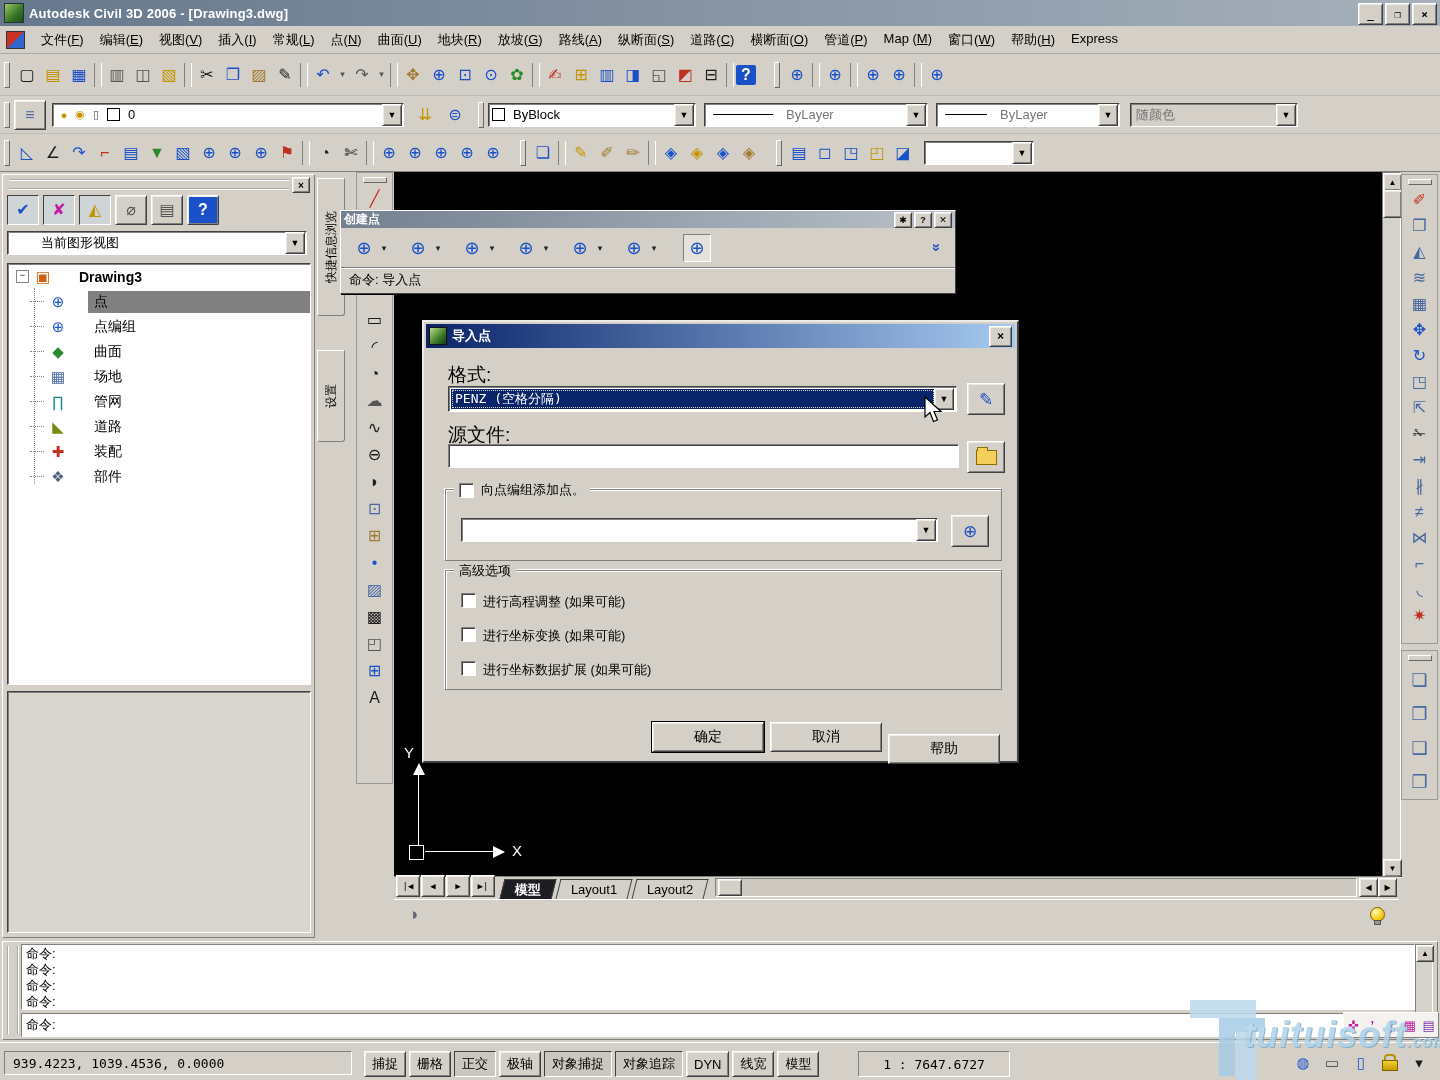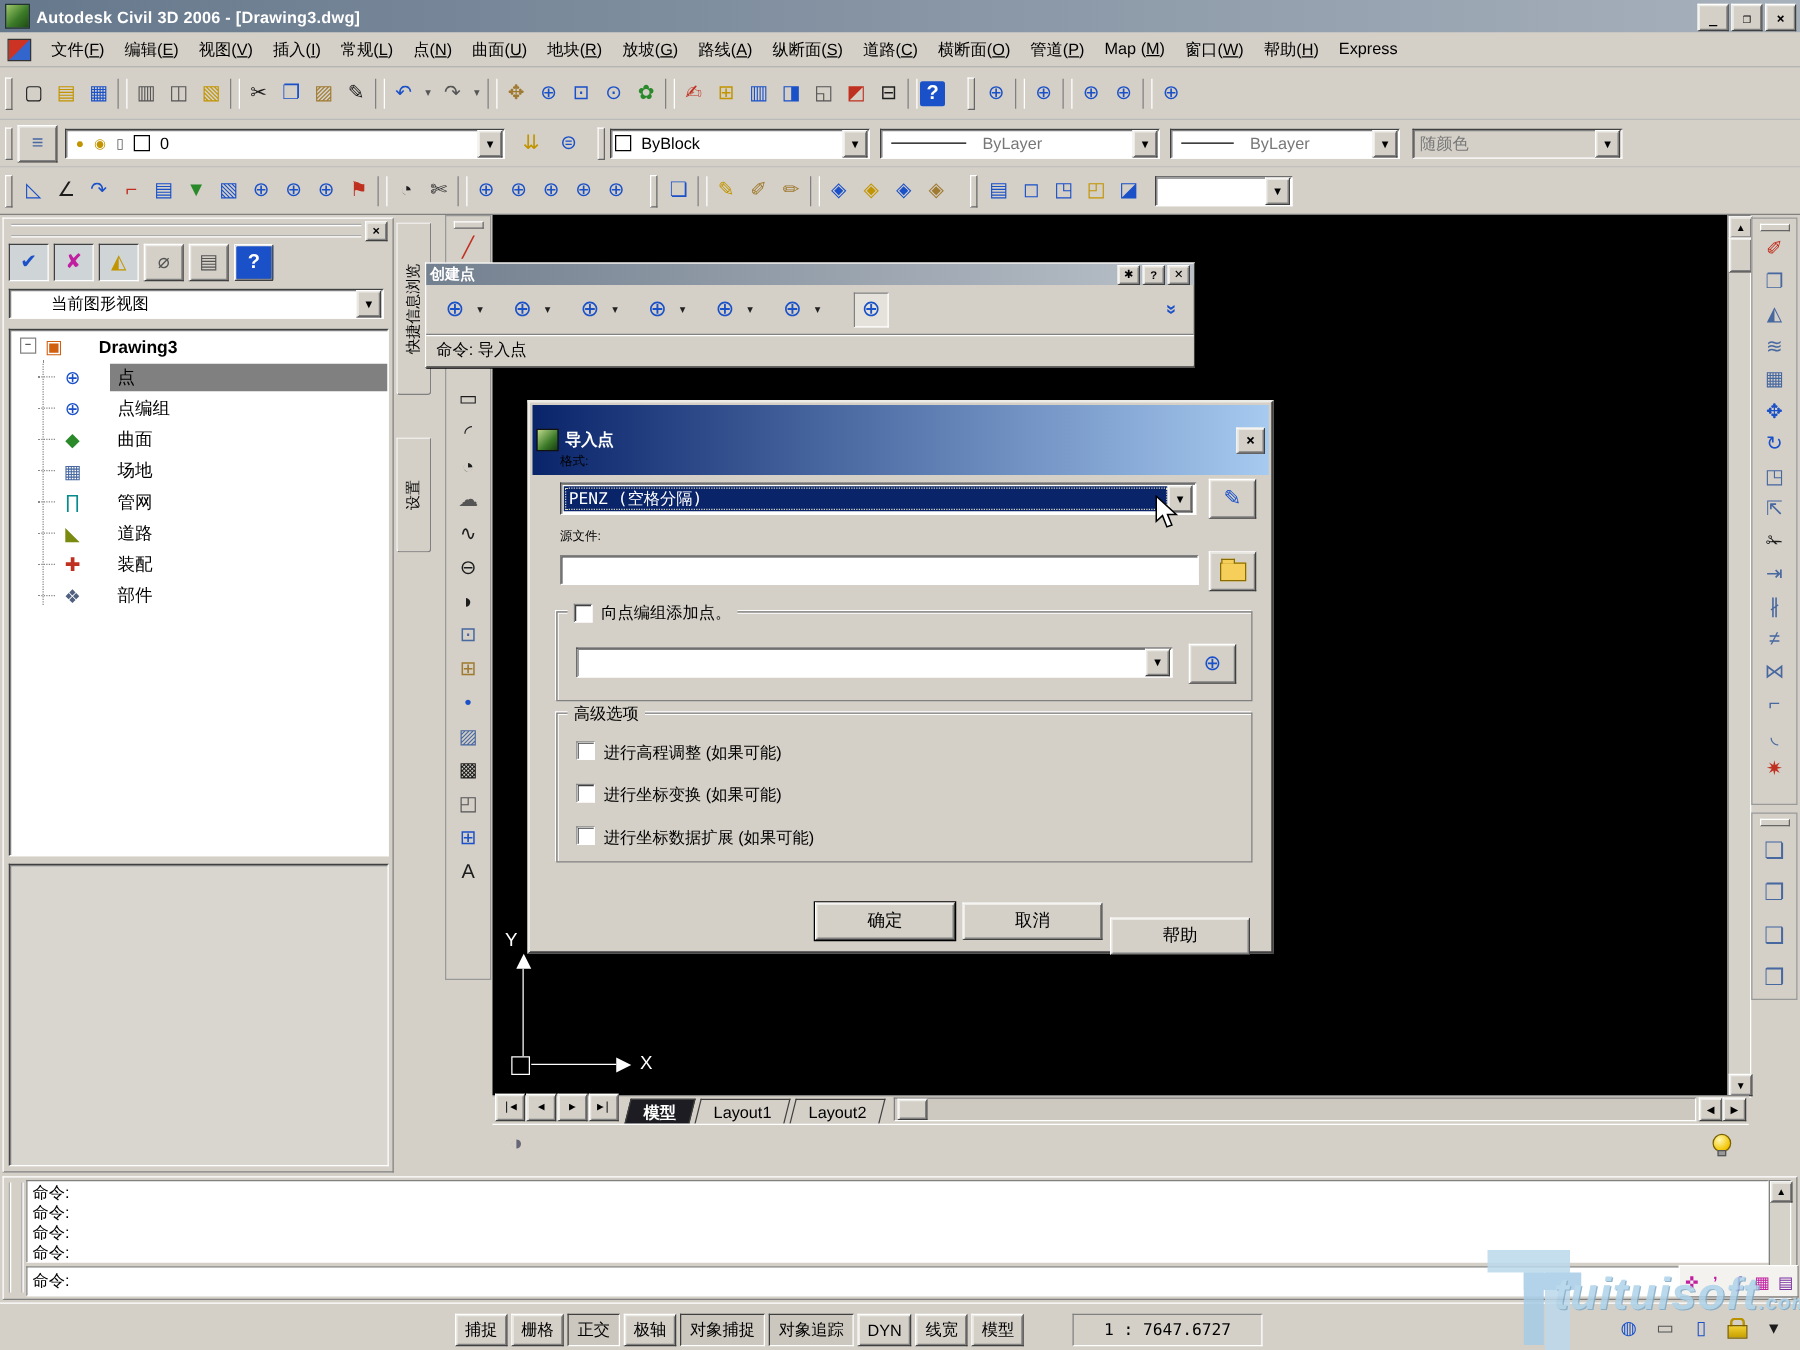--- a/index.html
+++ b/index.html
@@ -96,25 +96,25 @@
   .cptools{height:39px;display:flex;align-items:center;padding-left:10px;}
   .cp-group{display:inline-flex;align-items:center;margin-right:14px;}
   .cp-icon{width:26px;height:26px;display:inline-flex;align-items:center;justify-content:center;color:#1a50c8;font-size:18px;}
   .cp-arr{font-size:9px;color:#222;width:14px;text-align:center;}
   .cp-arr:empty{display:none;}
   .cp-group.boxed{border:1px solid;border-color:#808080 #fff #fff #808080;background:#e4e2da;margin-left:8px;}
   .cp-more{margin-left:auto;margin-right:14px;font-size:15px;color:#1a50c8;transform:rotate(90deg);font-weight:bold;}
   .cpprompt{height:24px;border-top:1px solid #808080;box-shadow:0 1px 0 #fff inset;display:flex;align-items:center;padding-left:8px;font-size:13px;background:#d4d0c8;}
   
   .dialog{left:422px;top:320px;width:597px;height:443px;background:#d4d0c8;border:2px solid;border-color:#ecebe5 #404040 #404040 #ecebe5;box-shadow:2px 2px 3px rgba(0,0,0,.6);box-sizing:border-box;z-index:10;}
-  .dtitle{margin:2px;height:24px;background:linear-gradient(90deg,#0a246a,#a6caf0);display:flex;align-items:center;padding:16px 3px;}
+  .dtitle{margin:2px;height:24px;background:linear-gradient(90deg,#0a246a,#a6caf0);display:flex;align-items:center;padding:0 3px;}
   .dtitle .dicon{width:16px;height:16px;background:linear-gradient(135deg,#bcd98a 0%,#3c7a28 60%,#173d10 100%);border:1px solid #111;margin-right:5px;}
   .dtitle .dtext{color:#fff;font-weight:bold;font-size:13px;flex:1;}
   .dclose{width:21px;height:19px;font-weight:bold;font-size:12px;font-family:"DejaVu Sans Mono",monospace;}
-  .dlabel{position:absolute;font-size:10px;}
+  .dlabel{position:absolute;font-size:19px;}
   .dcombo{position:absolute;left:24px;top:64px;width:507px;height:24px;background:#fff;}
   .dcombo .sel{position:absolute;left:2px;top:2px;right:21px;bottom:2px;background:#0a246a;color:#fff;font-size:13px;display:flex;align-items:center;padding-left:4px;outline:1px dotted #d8d8c0;outline-offset:-2px;font-family:"DejaVu Sans Mono",monospace;}
   .dcombo .carrow{position:absolute;right:1px;top:1px;}
   .iconbtn{position:absolute;width:36px;height:30px;}
   .folder{width:19px;height:13px;background:#f5cf5a;border:1px solid #8a6d00;position:relative;}
   .folder:before{content:"";position:absolute;left:0;top:-4px;width:9px;height:3px;background:#f5cf5a;border:1px solid #8a6d00;border-bottom:none;}
   .minipoint{color:#1a50c8;font-size:17px;}
   .dinput{position:absolute;left:24px;top:122px;width:501px;height:22px;background:#fff;border:1px solid;border-color:#808080 #fff #fff #808080;box-shadow:inset 1px 1px 0 #404040;font-size:13px;padding:0 4px;}
   .group{position:absolute;border:1px solid #808080;box-shadow:1px 1px 0 #fff inset, -1px -1px 0 #fff;}
   .glegend{position:absolute;top:-9px;left:8px;background:#d4d0c8;padding:0 5px;font-size:13px;display:flex;align-items:center;}
@@ -919,20 +919,21 @@
     <div class="cmdinput">
       <span>命令:</span>
     </div>
     <div class="cmdscroll sunken">
       <span class="btn raised sbtn" style="top:0">▲</span>
       <span class="btn raised sbtn" style="bottom:0">▼</span>
     </div>
   </div>
 
   <div class="abs statusbar">
+    <span class="coords">939.4223,  1039.4536,  0.0000</span>
     <span class="toggles">
       <span class="btn raised sbtoggle">
           <span>捕捉</span>
         </span>
         <span class="btn raised sbtoggle">
           <span>栅格</span>
         </span>
         <span class="btn raised sbtoggle pressed">
           <span>正交</span>
         </span>

